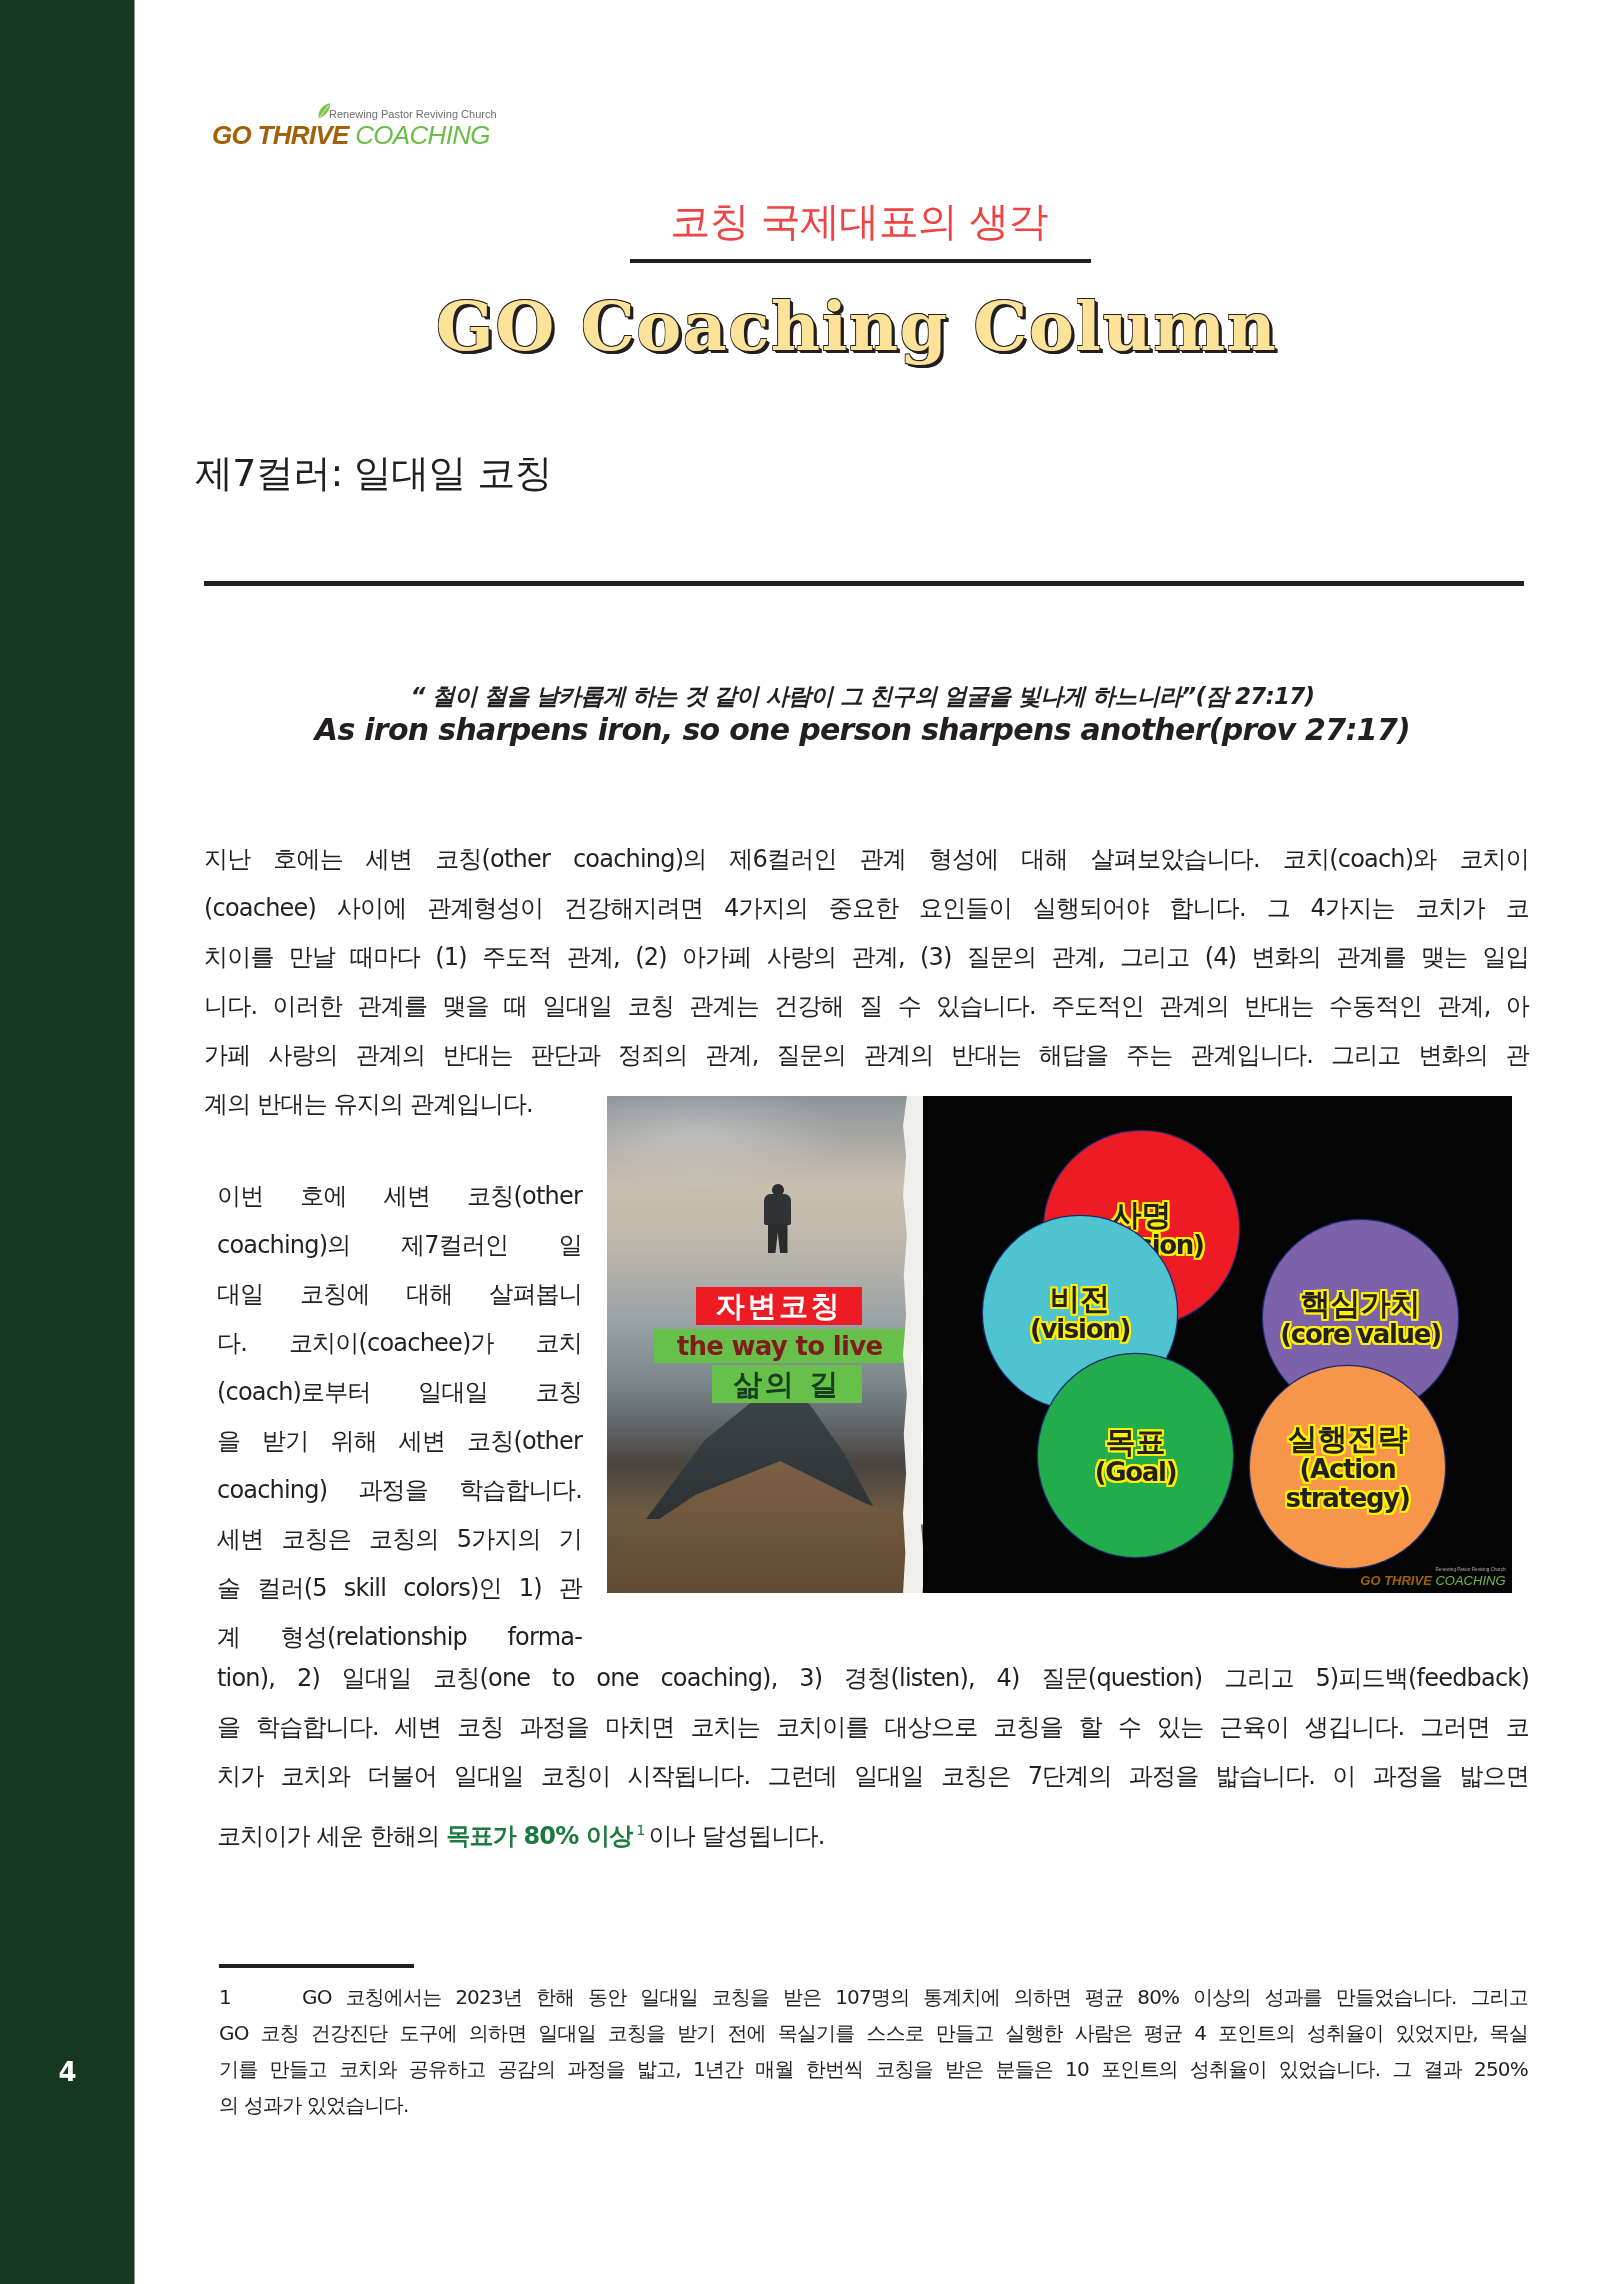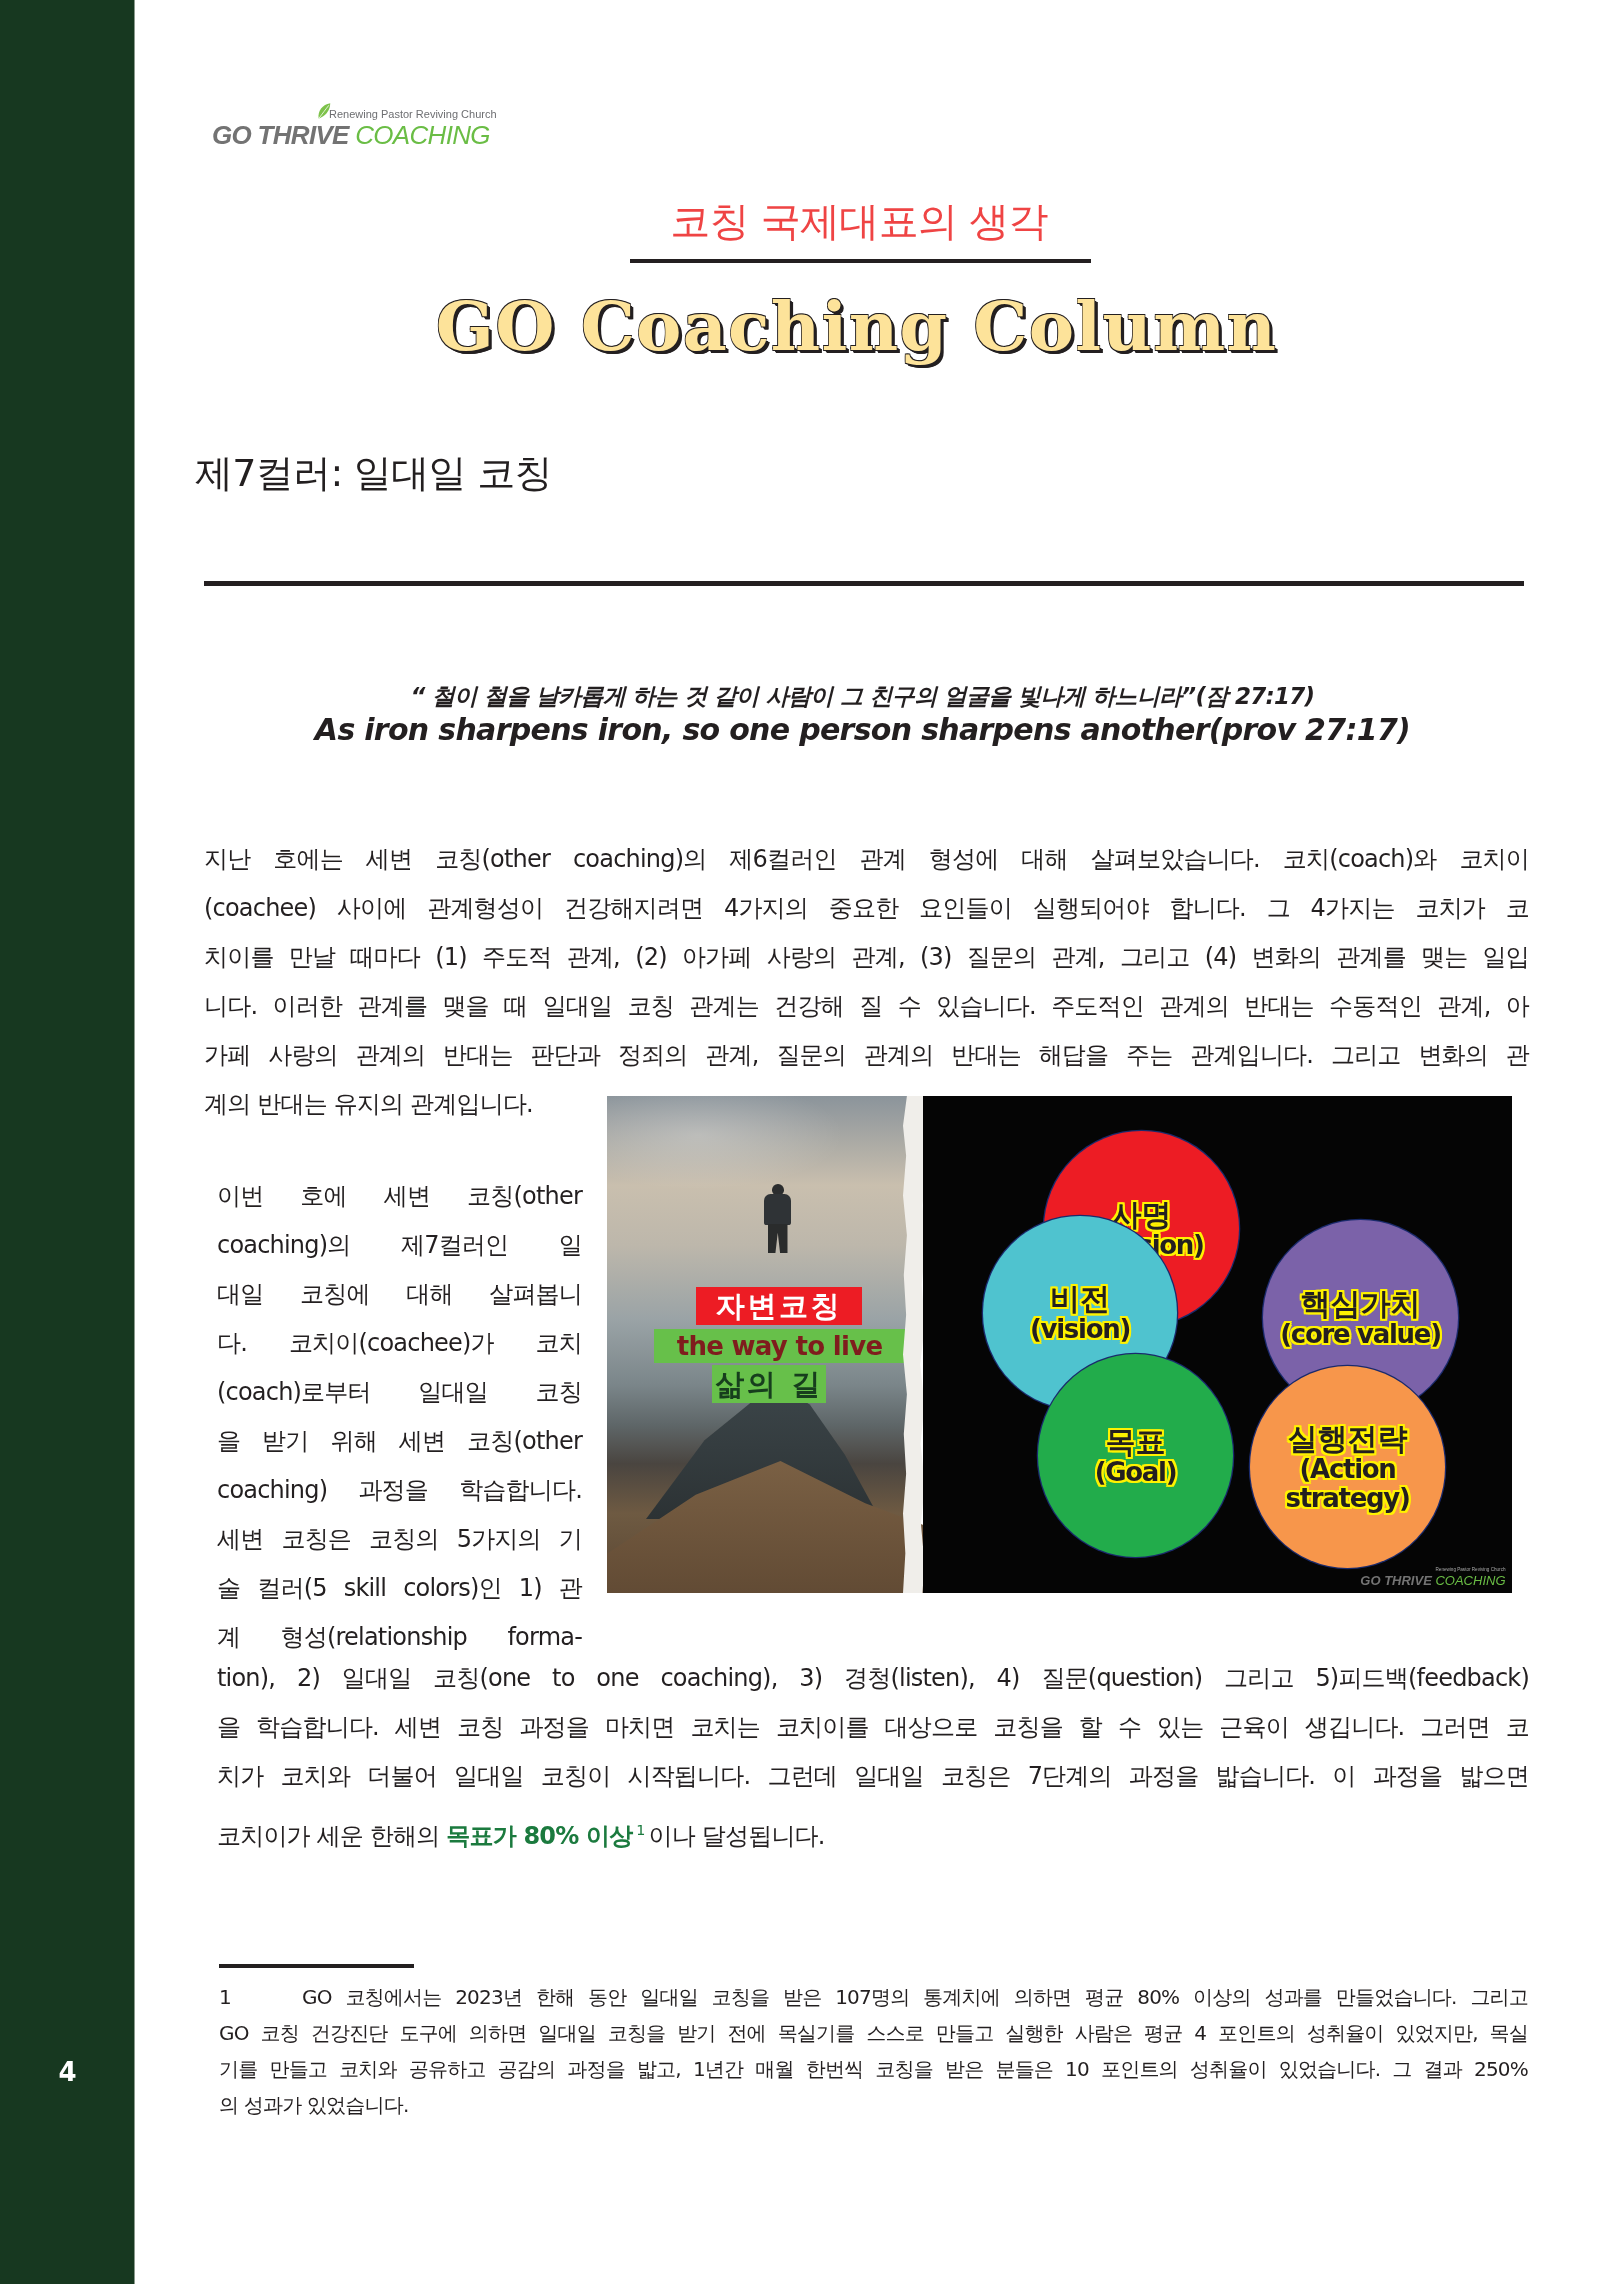--- a/index.html
+++ b/index.html
@@ -7,21 +7,21 @@
   body { position: relative; font-family: "DejaVu Sans", "Liberation Sans", sans-serif; color: #231f20; }
 
   .sidebar { position: absolute; left: 0; top: 0; width: 135px; height: 2284px; background: #173820; border-right: 1.3px solid #8a9a8c; }
   .page-number { position: absolute; left: 0; width: 135px; top: 2057px; text-align: center; color: #ffffff; font-family: "DejaVu Sans", sans-serif; font-weight: bold; font-size: 26px; }
 
   
   .logo { position: absolute; left: 212px; top: 98px; width: 273px; height: 52px; }
   .logo-tagline { position: absolute; left: 117px; top: 10.4px; font-family: "Liberation Sans", sans-serif; font-size: 11px; color: #6d6e71; white-space: nowrap; }
   .logo-leaf { position: absolute; left: 104px; top: 3.9px; width: 15.6px; height: 18px; }
   .logo-main { position: absolute; left: 0; top: 22px; font-family: "Liberation Sans", sans-serif; font-size: 26px; font-style: italic; white-space: nowrap; letter-spacing: -0.7px; }
-  .logo-go { color: #737373; font-weight: bold; }
+  .logo-go { color: #a16207; font-weight: bold; }
   .logo-coaching { color: #6abd45; font-weight: normal; }
 
   
   .kicker { position: absolute; left: 628px; width: 462px; top: 194px; text-align: center; font-family: "DejaVu Sans", sans-serif; font-weight: normal; font-size: 40px; color: #ef4444; letter-spacing: -0.7px; }
   .kicker-rule { position: absolute; left: 630px; top: 259px; width: 461px; height: 3.9px; background: #231f20; }
   .column-title { position: absolute; left: 404px; width: 905px; top: 286px; text-align: center; font-family: "DejaVu Serif", serif; font-weight: bold; font-size: 68px; color: #fde39a; letter-spacing: 1.3px;
     text-shadow: 3.3px 3.3px 0 #231f20, 2.6px 2.6px 0 #231f20, 2px 2px 0 #231f20, -0.7px -0.7px 0 #231f20, 0.7px -0.7px 0 #231f20, -0.7px 0.7px 0 #231f20; }
 
   .subtitle { position: absolute; left: 195px; width: 1335px; top: 448px; text-align: left; font-family: "DejaVu Sans", sans-serif; font-size: 38px; color: #231f20; letter-spacing: -0.7px; }
   .main-rule { position: absolute; left: 204px; top: 581px; width: 1320px; height: 4.6px; background: #231f20; }
@@ -54,21 +54,21 @@
       linear-gradient(180deg, #8b949b 0%, #c9bfae 18%, #bdb7ab 30%, #9aa3a6 45%, #7b868a 58%, #5f6769 66%, #4a4540 74%, #6e5a42 84%, #5a4632 100%); }
   .mountain { position: absolute; left: 39px; top: 280px; width: 234px; height: 143px; background: linear-gradient(180deg, #3d474b, #2c3234); clip-path: polygon(0% 100%, 25% 45%, 40% 25%, 55% 5%, 70% 20%, 85% 55%, 100% 100%); }
   .hill { position: absolute; left: -13px; top: 365px; width: 339px; height: 169px; background: linear-gradient(180deg, #7a6044, #5b4530); clip-path: polygon(0% 60%, 30% 20%, 55% 0%, 80% 25%, 100% 40%, 100% 100%, 0% 100%); }
   .person { position: absolute; left: 152px; top: 88px; width: 39px; height: 68px; }
   .person .head { position: absolute; left: 13px; top: 0; width: 11.7px; height: 11.7px; border-radius: 50%; background: #2b2d2e; }
   .person .body { position: absolute; left: 5.2px; top: 10.4px; width: 27px; height: 31px; background: #2f3336; border-radius: 6.5px 6.5px 2.6px 2.6px; }
   .person .legs { position: absolute; left: 9px; top: 40px; width: 19.5px; height: 29px; background: #2a2c2c; clip-path: polygon(0 0,100% 0,100% 100%,62% 100%,50% 30%,38% 100%,0 100%); }
   .tag { position: absolute; font-family: "DejaVu Sans", sans-serif; font-weight: bold; text-align: center; white-space: nowrap; }
   .tag-red { left: 89px; top: 191px; width: 166px; height: 38px; background: #ed1c24; color: #ffffff; font-size: 29px; line-height: 38px; letter-spacing: 2.6px; }
   .tag-green1 { left: 47px; top: 233px; width: 251px; height: 34px; background: #67c04a; color: #7f1d1d; font-size: 26px; line-height: 34px; letter-spacing: -0.7px; }
-  .tag-green2 { left: 105px; top: 269px; width: 114px; height: 38px; background: #67c04a; color: #173e1d; font-size: 29px; line-height: 38px; letter-spacing: 2.6px; }
+  .tag-green2 { left: 105px; top: 269px; width: 150px; height: 38px; background: #67c04a; color: #173e1d; font-size: 29px; line-height: 38px; letter-spacing: 2.6px; }
 
   .torn { position: absolute; left: 296px; top: 0; width: 39px; height: 497px; background: #f0eeea;
     clip-path: polygon(10% 0, 60% 0, 55% 8%, 62% 14%, 50% 22%, 58% 30%, 48% 38%, 56% 46%, 44% 54%, 55% 62%, 45% 70%, 56% 78%, 46% 86%, 55% 94%, 50% 100%, 0 100%, 6% 92%, 0 84%, 8% 76%, 2% 68%, 10% 60%, 0 52%, 8% 44%, 2% 36%, 10% 28%, 0 20%, 8% 12%, 0 6%); }
   .diagram { position: absolute; left: 316px; top: 0; width: 589px; height: 497px; background: #050505; }
 
   .circle { position: absolute; border-radius: 50%; display: flex; flex-direction: column; align-items: center; justify-content: center; box-shadow: 0 0 0 1.3px #1a2a6c; }
   .circle .ko, .circle .en { font-family: "DejaVu Sans", sans-serif; font-weight: bold; color: #231f20; text-align: center; line-height: 1.1;
     text-shadow: -2px -2px 0 #fff200, 2px -2px 0 #fff200, -2px 2px 0 #fff200, 2px 2px 0 #fff200, 0 2px 0 #fff200, 2px 0 0 #fff200, 0 -2px 0 #fff200, -2px 0 0 #fff200; }
   .circle .ko { font-size: 30px; }
   .circle .en { font-size: 26px; letter-spacing: -1.3px; }

